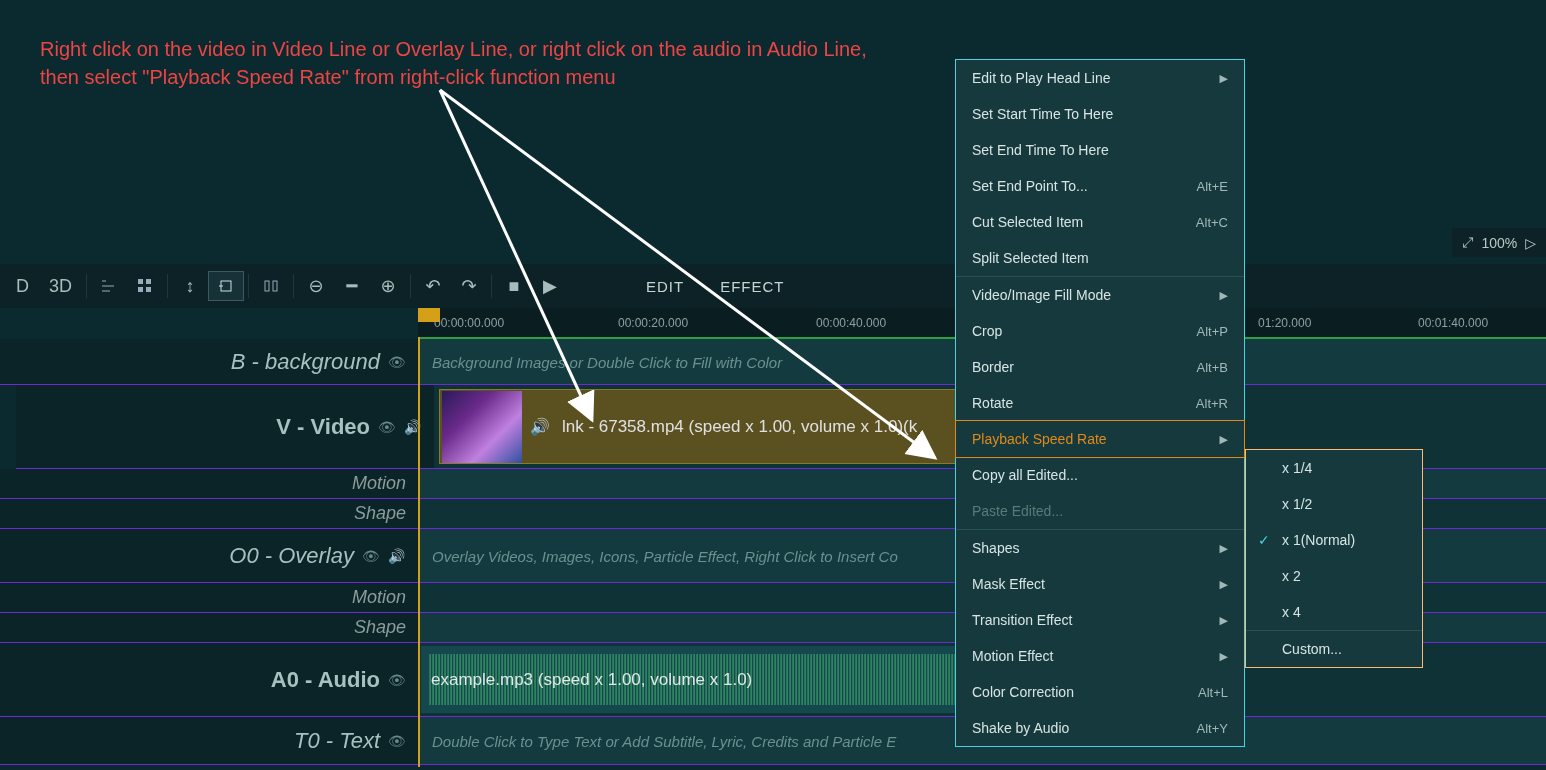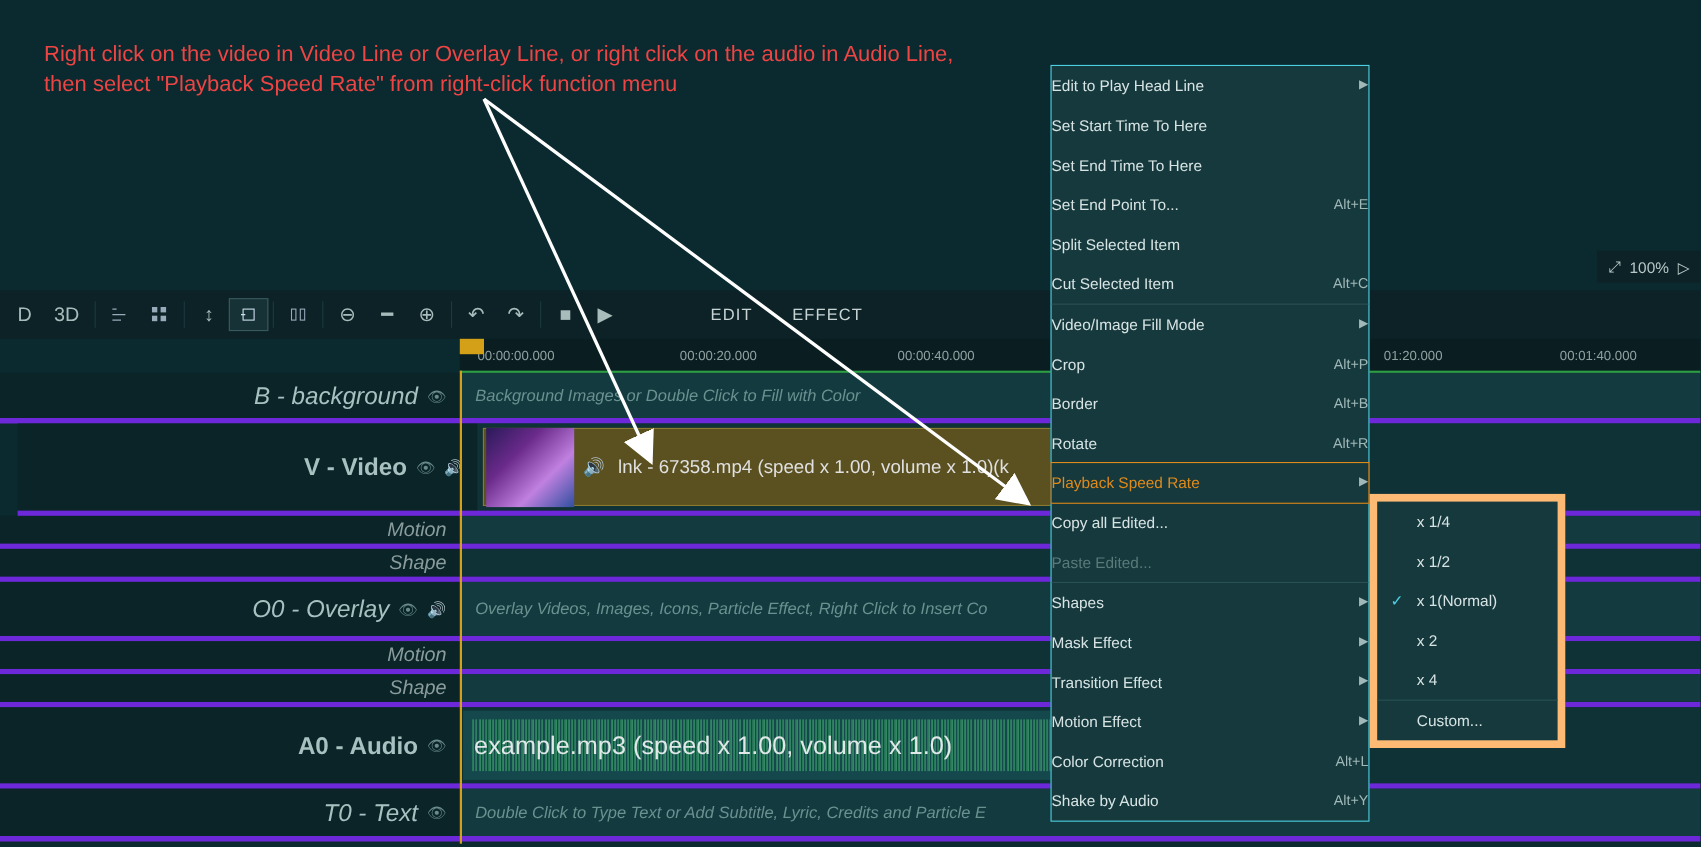--- a/index.html
+++ b/index.html
@@ -115,21 +115,21 @@
   z-index: 2;
 }
 .tracks {
   position: absolute;
   top: 339px;
   left: 0;
   right: 0;
 }
 .track-row {
   display: flex;
-  border-bottom: 5px solid #6d28d9;
+  border-bottom: 1px solid #6d28d9;
 }
 .track-label {
   width: 418px;
   text-align: right;
   padding-right: 12px;
   display: flex;
   align-items: center;
   justify-content: flex-end;
   gap: 8px;
   background: #0a2428;
@@ -198,65 +198,66 @@
   background: repeating-linear-gradient(90deg, #2a7a5a 0, #3a9a6a 2px, #14484c 2px, #14484c 3px),
               linear-gradient(#14484c, #3a9a6a 50%, #14484c);
   opacity: 0.8;
 }
 .audio-clip .cliptext {
   position: absolute;
   left: 10px;
   top: 50%;
   transform: translateY(-50%);
   color: #e0e8e8;
-  font-size: 23px;
+  font-size: 17px;
   z-index: 1;
 }
 .vis-ic {
   width: 18px; height: 18px;
   display: inline-flex; align-items: center; justify-content: center;
   color: #6a8a8a;
   font-size: 14px;
 }
 
 .context-menu {
   position: absolute;
   top: 59px;
   left: 955px;
   width: 290px;
   background: #15393d;
   border: 1px solid #4dd0e1;
   z-index: 10;
 }
 .cm-item {
-  padding: 10px 0;
+  padding: 10px 16px;
   color: #d8e4e4;
   font-size: 14px;
   display: flex;
   justify-content: space-between;
+  align-items: center;
   cursor: pointer;
 }
 .cm-item.disabled { color: #5a7a7a; cursor: default; }
 .cm-item.highlighted {
   background: #15393d;
   border: 1px solid #e08a1a;
   color: #e08a1a;
   margin: -1px;
 }
 .cm-sep { height: 1px; background: #2a5054; }
 .cm-item .shortcut { color: #a0b8b8; font-size: 13px; }
 .chev { color: #a0b8b8; font-size: 11px; }
 
 .submenu {
   position: absolute;
   top: 449px;
   left: 1245px;
   width: 178px;
   background: #15393d;
-  border: 7px solid #fdba74;
+  border: 1px solid #fdba74;
   z-index: 11;
 }
 .sm-item {
   padding: 10px 16px 10px 36px;
   color: #d8e4e4;
   font-size: 14px;
   cursor: pointer;
   position: relative;
 }
 .sm-item.checked::before {
@@ -449,25 +450,25 @@
       <span>Set Start Time To Here</span>
     </div>
     <div class="cm-item">
       <span>Set End Time To Here</span>
     </div>
     <div class="cm-item">
       <span>Set End Point To...</span>
       <span class="shortcut">Alt+E</span>
     </div>
     <div class="cm-item">
-      <span>Split Selected Item</span>
-    </div>
-    <div class="cm-item">
       <span>Cut Selected Item</span>
       <span class="shortcut">Alt+C</span>
+    </div>
+    <div class="cm-item">
+      <span>Split Selected Item</span>
     </div>
     <div class="cm-sep"></div>
     <div class="cm-item">
       <span>Video/Image Fill Mode</span>
       <span class="chev">▶</span>
     </div>
     <div class="cm-item">
       <span>Crop</span>
       <span class="shortcut">Alt+P</span>
     </div>

